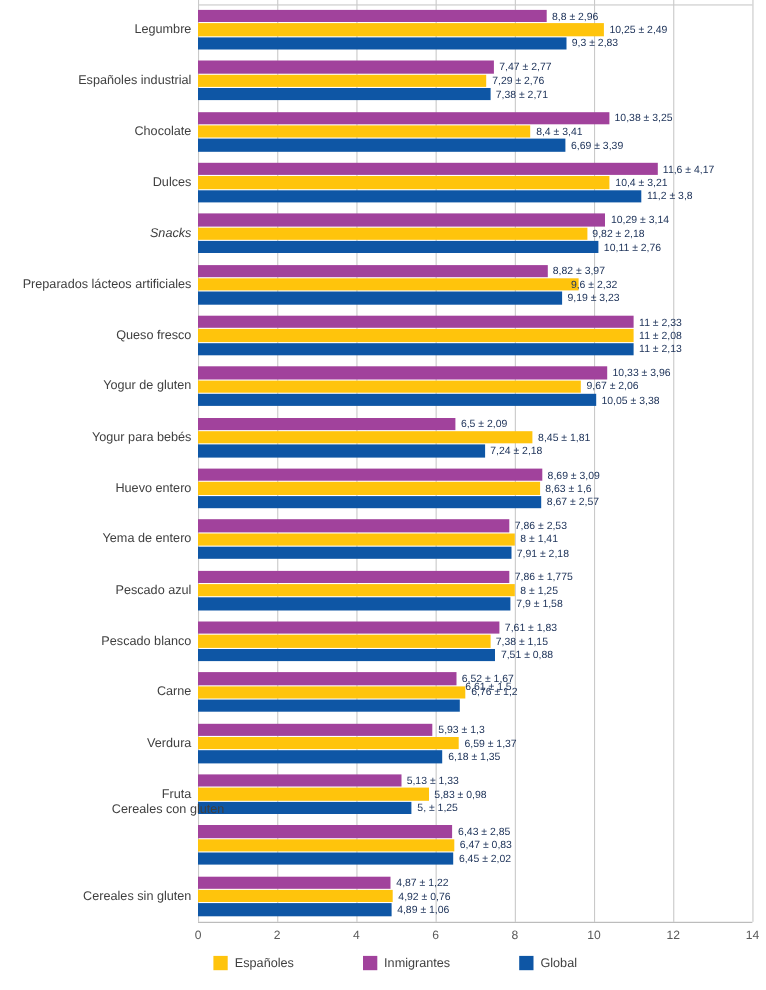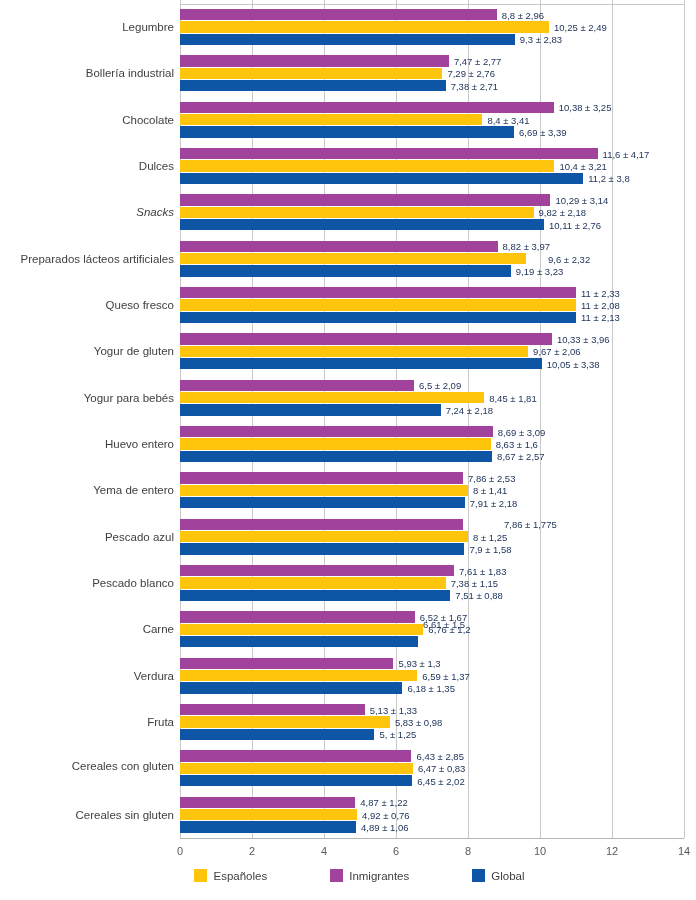--- a/index.html
+++ b/index.html
@@ -101,21 +101,21 @@
     <div class="tick-label" style="left: 525px; top: 845px;">10</div>
     <div class="tick-label" style="left: 597px; top: 845px;">12</div>
     <div class="tick-label" style="left: 669px; top: 845px;">14</div>
     <div class="cat-label" style="top: 19px;">Legumbre</div>
     <div class="bar" style="left: 180px; top: 9px; width: 316.8px; background: rgb(161, 66, 156);"></div>
     <div class="val-label" style="left: 501.8px; top: 9.8px; text-align: right;">8,8 ± 2,96</div>
     <div class="bar" style="left: 180px; top: 21.33px; width: 369px; background: rgb(255, 196, 12);"></div>
     <div class="val-label" style="left: 554px; top: 22.13px;">10,25 ± 2,49</div>
     <div class="bar" style="left: 180px; top: 33.66px; width: 334.8px; background: rgb(14, 86, 165);"></div>
     <div class="val-label" style="left: 519.8px; top: 34.46px;">9,3 ± 2,83</div>
-    <div class="cat-label" style="top: 65.33px;">Bollería industrial</div>
+    <div class="cat-label" style="top: 65.33px;">Españoles industrial</div>
     <div class="bar" style="left: 180px; top: 55.33px; width: 268.92px; background: rgb(161, 66, 156);"></div>
     <div class="val-label" style="left: 453.92px; top: 56.13px;">7,47 ± 2,77</div>
     <div class="bar" style="left: 180px; top: 67.66px; width: 262.44px; background: rgb(255, 196, 12);"></div>
     <div class="val-label" style="left: 447.44px; top: 68.46px;">7,29 ± 2,76</div>
     <div class="bar" style="left: 180px; top: 79.99px; width: 265.68px; background: rgb(14, 86, 165);"></div>
     <div class="val-label" style="left: 450.68px; top: 80.79px;">7,38 ± 2,71</div>
     <div class="cat-label" style="top: 111.66px;">Chocolate</div>
     <div class="bar" style="left: 180px; top: 101.66px; width: 373.68px; background: rgb(161, 66, 156);"></div>
     <div class="val-label" style="left: 558.68px; top: 102.46px;">10,38 ± 3,25</div>
     <div class="bar" style="left: 180px; top: 113.99px; width: 302.4px; background: rgb(255, 196, 12);"></div>
@@ -133,21 +133,21 @@
     <div class="bar" style="left: 180px; top: 194.32px; width: 370.44px; background: rgb(161, 66, 156);"></div>
     <div class="val-label" style="left: 555.44px; top: 195.12px;">10,29 ± 3,14</div>
     <div class="bar" style="left: 180px; top: 206.65px; width: 353.52px; background: rgb(255, 196, 12);"></div>
     <div class="val-label" style="left: 538.52px; top: 207.45px;">9,82 ± 2,18</div>
     <div class="bar" style="left: 180px; top: 218.98px; width: 363.96px; background: rgb(14, 86, 165);"></div>
     <div class="val-label" style="left: 548.96px; top: 219.78px;">10,11 ± 2,76</div>
     <div class="cat-label" style="top: 250.65px;">Preparados lácteos artificiales</div>
     <div class="bar" style="left: 180px; top: 240.65px; width: 317.52px; background: rgb(161, 66, 156);"></div>
     <div class="val-label" style="left: 502.52px; top: 241.45px;">8,82 ± 3,97</div>
     <div class="bar" style="left: 180px; top: 252.98px; width: 345.6px; background: rgb(255, 196, 12);"></div>
-    <div class="val-label" style="left: 548px; top: 253.78px;">9,6 ± 2,32</div>
+    <div class="val-label" style="left: 519px; top: 253.78px;">9,6 ± 2,32</div>
     <div class="bar" style="left: 180px; top: 265.31px; width: 330.84px; background: rgb(14, 86, 165);"></div>
     <div class="val-label" style="left: 515.84px; top: 266.11px;">9,19 ± 3,23</div>
     <div class="cat-label" style="top: 296.98px;">Queso fresco</div>
     <div class="bar" style="left: 180px; top: 286.98px; width: 396px; background: rgb(161, 66, 156);"></div>
     <div class="val-label" style="left: 581px; top: 287.78px;">11 ± 2,33</div>
     <div class="bar" style="left: 180px; top: 299.31px; width: 396px; background: rgb(255, 196, 12);"></div>
     <div class="val-label" style="left: 581px; top: 300.11px;">11 ± 2,08</div>
     <div class="bar" style="left: 180px; top: 311.64px; width: 396px; background: rgb(14, 86, 165);"></div>
     <div class="val-label" style="left: 581px; top: 312.44px;">11 ± 2,13</div>
     <div class="cat-label" style="top: 343.31px;">Yogur de gluten</div>
@@ -173,21 +173,21 @@
     <div class="val-label" style="left: 497.12px; top: 451.43px;">8,67 ± 2,57</div>
     <div class="cat-label" style="top: 482.3px;">Yema de entero</div>
     <div class="bar" style="left: 180px; top: 472.3px; width: 282.96px; background: rgb(161, 66, 156);"></div>
     <div class="val-label" style="left: 467.96px; top: 473.1px;">7,86 ± 2,53</div>
     <div class="bar" style="left: 180px; top: 484.63px; width: 288px; background: rgb(255, 196, 12);"></div>
     <div class="val-label" style="left: 473px; top: 485.43px;">8 ± 1,41</div>
     <div class="bar" style="left: 180px; top: 496.96px; width: 284.76px; background: rgb(14, 86, 165);"></div>
     <div class="val-label" style="left: 469.76px; top: 497.76px;">7,91 ± 2,18</div>
     <div class="cat-label" style="top: 528.63px;">Pescado azul</div>
     <div class="bar" style="left: 180px; top: 518.63px; width: 282.96px; background: rgb(161, 66, 156);"></div>
-    <div class="val-label" style="left: 467.96px; top: 519.43px; padding-left: 36px;">7,86 ± 1,775</div>
+    <div class="val-label" style="left: 467.96px; top: 519.43px;">7,86 ± 1,775</div>
     <div class="bar" style="left: 180px; top: 530.96px; width: 288px; background: rgb(255, 196, 12);"></div>
     <div class="val-label" style="left: 473px; top: 531.76px;">8 ± 1,25</div>
     <div class="bar" style="left: 180px; top: 543.29px; width: 284.4px; background: rgb(14, 86, 165);"></div>
     <div class="val-label" style="left: 469.4px; top: 544.09px;">7,9 ± 1,58</div>
     <div class="cat-label" style="top: 574.96px;">Pescado blanco</div>
     <div class="bar" style="left: 180px; top: 564.96px; width: 273.96px; background: rgb(161, 66, 156);"></div>
     <div class="val-label" style="left: 458.96px; top: 565.76px;">7,61 ± 1,83</div>
     <div class="bar" style="left: 180px; top: 577.29px; width: 265.68px; background: rgb(255, 196, 12);"></div>
     <div class="val-label" style="left: 450.68px; top: 578.09px;">7,38 ± 1,15</div>
     <div class="bar" style="left: 180px; top: 589.62px; width: 270.36px; background: rgb(14, 86, 165);"></div>
@@ -206,21 +206,21 @@
     <div class="val-label" style="left: 422.24px; top: 670.75px;">6,59 ± 1,37</div>
     <div class="bar" style="left: 180px; top: 682.28px; width: 222.48px; background: rgb(14, 86, 165);"></div>
     <div class="val-label" style="left: 407.48px; top: 683.08px;">6,18 ± 1,35</div>
     <div class="cat-label" style="top: 713.95px;">Fruta</div>
     <div class="bar" style="left: 180px; top: 703.95px; width: 184.68px; background: rgb(161, 66, 156);"></div>
     <div class="val-label" style="left: 369.68px; top: 704.75px;">5,13 ± 1,33</div>
     <div class="bar" style="left: 180px; top: 716.28px; width: 209.88px; background: rgb(255, 196, 12);"></div>
     <div class="val-label" style="left: 394.88px; top: 717.08px;">5,83 ± 0,98</div>
     <div class="bar" style="left: 180px; top: 728.61px; width: 194.4px; background: rgb(14, 86, 165);"></div>
     <div class="val-label" style="left: 379.4px; top: 729.41px;">5, ± 1,25</div>
-    <div class="cat-label" style="top: 758px;">Cereales con gluten</div>
+    <div class="cat-label" style="top: 728px; margin-left: 30px;">Cereales con gluten</div>
     <div class="bar" style="left: 180px; top: 750.28px; width: 231.48px; background: rgb(161, 66, 156);"></div>
     <div class="val-label" style="left: 416.48px; top: 751.08px;">6,43 ± 2,85</div>
     <div class="bar" style="left: 180px; top: 762.61px; width: 232.92px; background: rgb(255, 196, 12);"></div>
     <div class="val-label" style="left: 417.92px; top: 763.41px;">6,47 ± 0,83</div>
     <div class="bar" style="left: 180px; top: 774.94px; width: 232.2px; background: rgb(14, 86, 165);"></div>
     <div class="val-label" style="left: 417.2px; top: 775.74px;">6,45 ± 2,02</div>
     <div class="cat-label" style="top: 806.61px;">Cereales sin gluten</div>
     <div class="bar" style="left: 180px; top: 796.61px; width: 175.32px; background: rgb(161, 66, 156);"></div>
     <div class="val-label" style="left: 360.32px; top: 797.41px;">4,87 ± 1,22</div>
     <div class="bar" style="left: 180px; top: 808.94px; width: 177.12px; background: rgb(255, 196, 12);"></div>

